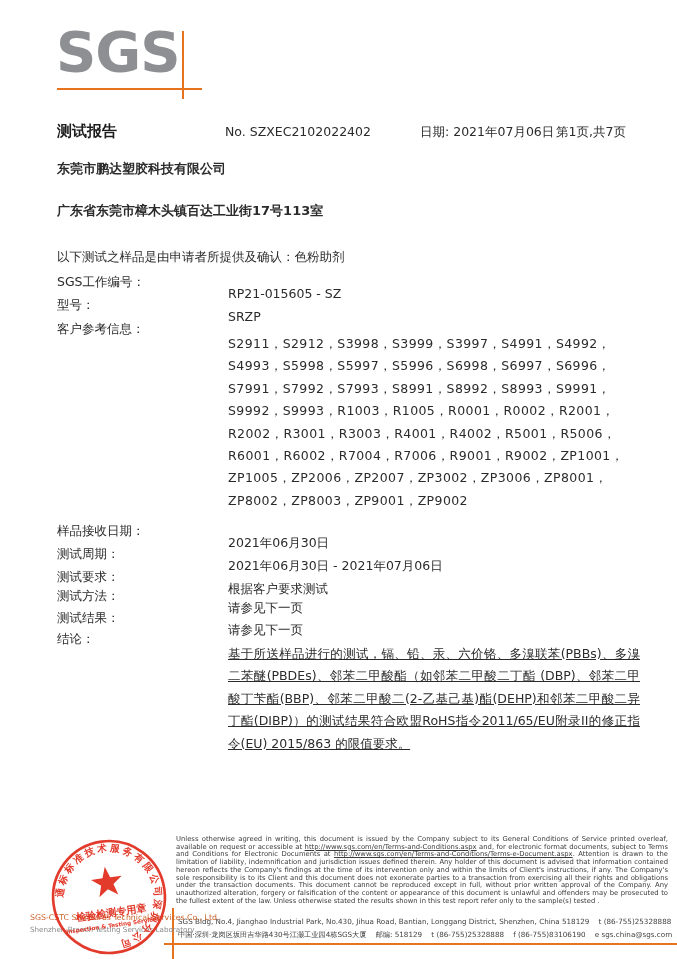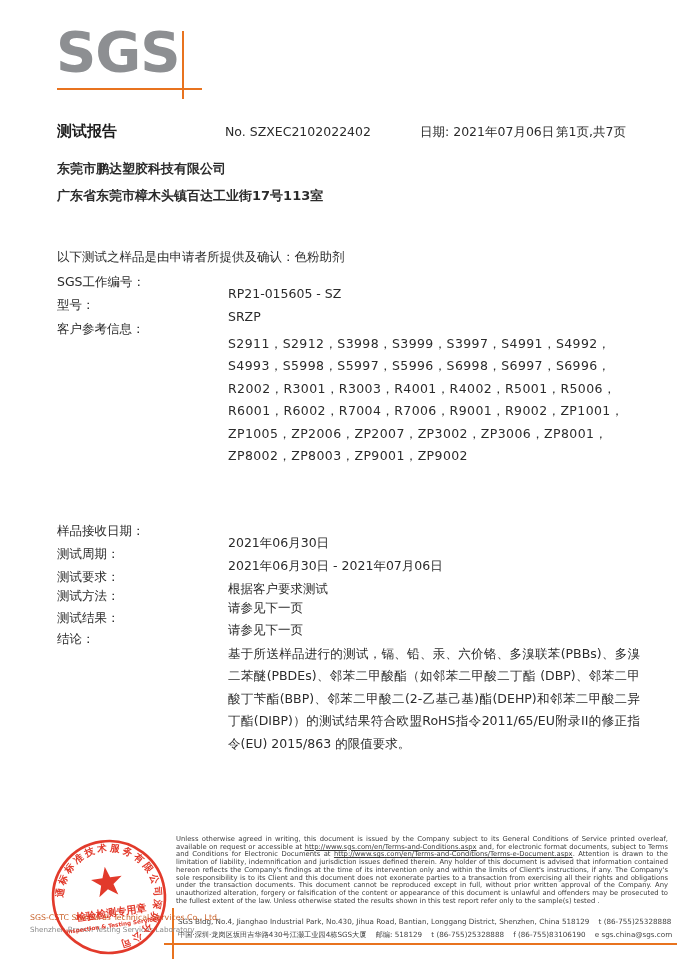--- a/index.html
+++ b/index.html
@@ -13,28 +13,28 @@
     color:#8d8f92;letter-spacing:-1px;line-height:1;
   }
   .logo-hline{position:absolute;left:57px;top:88px;width:145px;height:2px;background:#e8731f;}
   .logo-vline{position:absolute;left:182px;top:31px;width:2px;height:68px;background:#e8731f;}
   .title-row{position:absolute;left:0;top:122px;width:677px;height:20px;}
   .report-title{position:absolute;left:57px;top:0;font-size:15px;font-weight:bold;color:#1c1c1c;}
   .report-no{position:absolute;left:225px;top:2px;font-size:12.5px;}
   .report-date{position:absolute;left:420px;top:2px;font-size:12.5px;}
   .report-page{position:absolute;left:556px;top:2px;font-size:12.5px;}
   .applicant-company{position:absolute;left:57px;top:160px;font-size:13px;font-weight:bold;}
-  .applicant-address{position:absolute;left:57px;top:187px;font-size:13px;font-weight:bold;}
+  .applicant-address{position:absolute;left:57px;top:202px;font-size:13px;font-weight:bold;}
   
   .statement{position:absolute;left:57px;top:249px;font-size:12.5px;}
   .frow{position:absolute;left:57px;width:585px;}
   .frow .lbl{position:absolute;left:0;top:0;font-size:12.5px;white-space:nowrap;text-align:center;}
   .frow .val{position:absolute;left:171px;top:12px;font-size:12.5px;width:412px;}
   .ref-lines div{line-height:22.4px;letter-spacing:0.4px;}
-  .para{line-height:22.4px;text-align:justify;}
+  .para{line-height:22.4px;text-align:justify;text-decoration:underline;}
   
   .smallprint{
     position:absolute;left:176px;top:836px;width:492px;
     font-size:6.8px;line-height:7.7px;color:#3a3a3a;text-align:justify;
   }
   .smallprint a{color:#3a3a3a;text-decoration:underline;}
   .attention{
     margin-top:1px;color:#e8731f;font-weight:bold;font-size:6.8px;line-height:7.7px;text-align:left;
   }
   .attention a{color:#e8731f;text-decoration:underline;}
@@ -76,20 +76,22 @@
   </div>
   <div class="frow" style="top:297px">
     <span class="lbl">型号：</span>
     <span class="val">SRZP</span>
   </div>
   <div class="frow" style="top:321px">
     <span class="lbl">客户参考信息：</span>
     <div class="val ref-lines">
       <div>S2911，S2912，S3998，S3999，S3997，S4991，S4992，</div>
       <div>S4993，S5998，S5997，S5996，S6998，S6997，S6996，</div>
+      <div>S7991，S7992，S7993，S8991，S8992，S8993，S9991，</div>
+      <div>S9992，S9993，R1003，R1005，R0001，R0002，R2001，</div>
       <div>R2002，R3001，R3003，R4001，R4002，R5001，R5006，</div>
       <div>R6001，R6002，R7004，R7006，R9001，R9002，ZP1001，</div>
       <div>ZP1005，ZP2006，ZP2007，ZP3002，ZP3006，ZP8001，</div>
       <div>ZP8002，ZP8003，ZP9001，ZP9002</div>
     </div>
   </div>
   <div class="frow" style="top:523px">
     <span class="lbl">样品接收日期：</span>
     <span class="val">2021年06月30日</span>
   </div>

